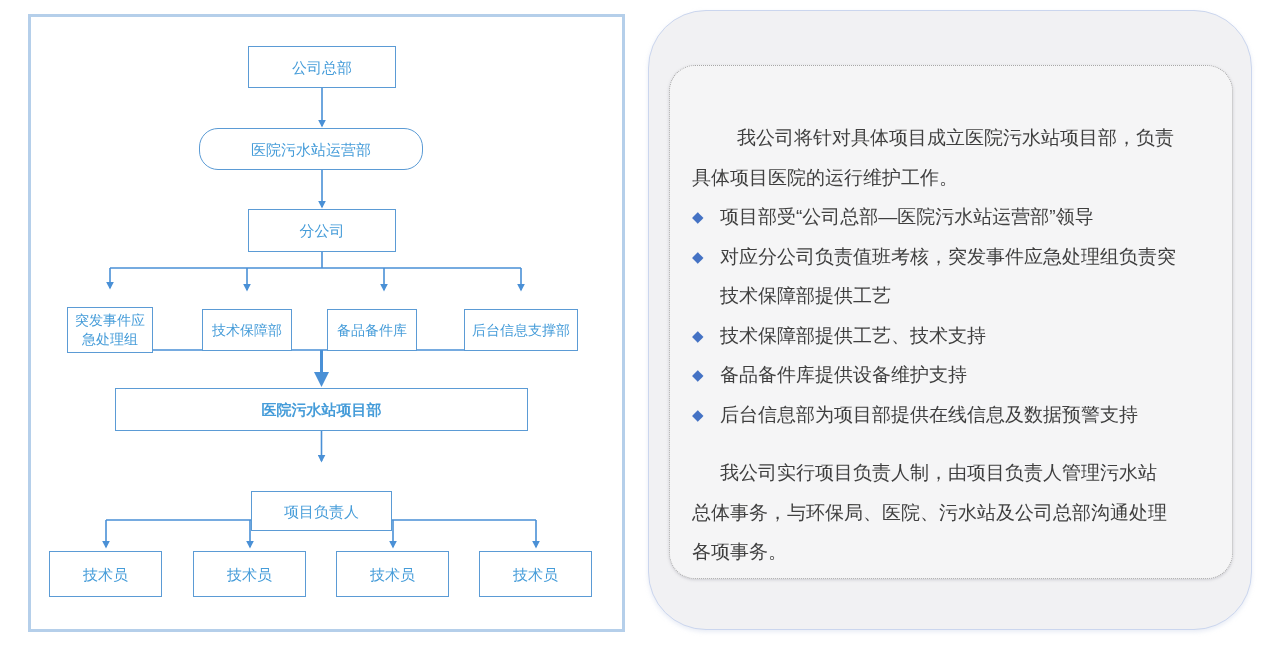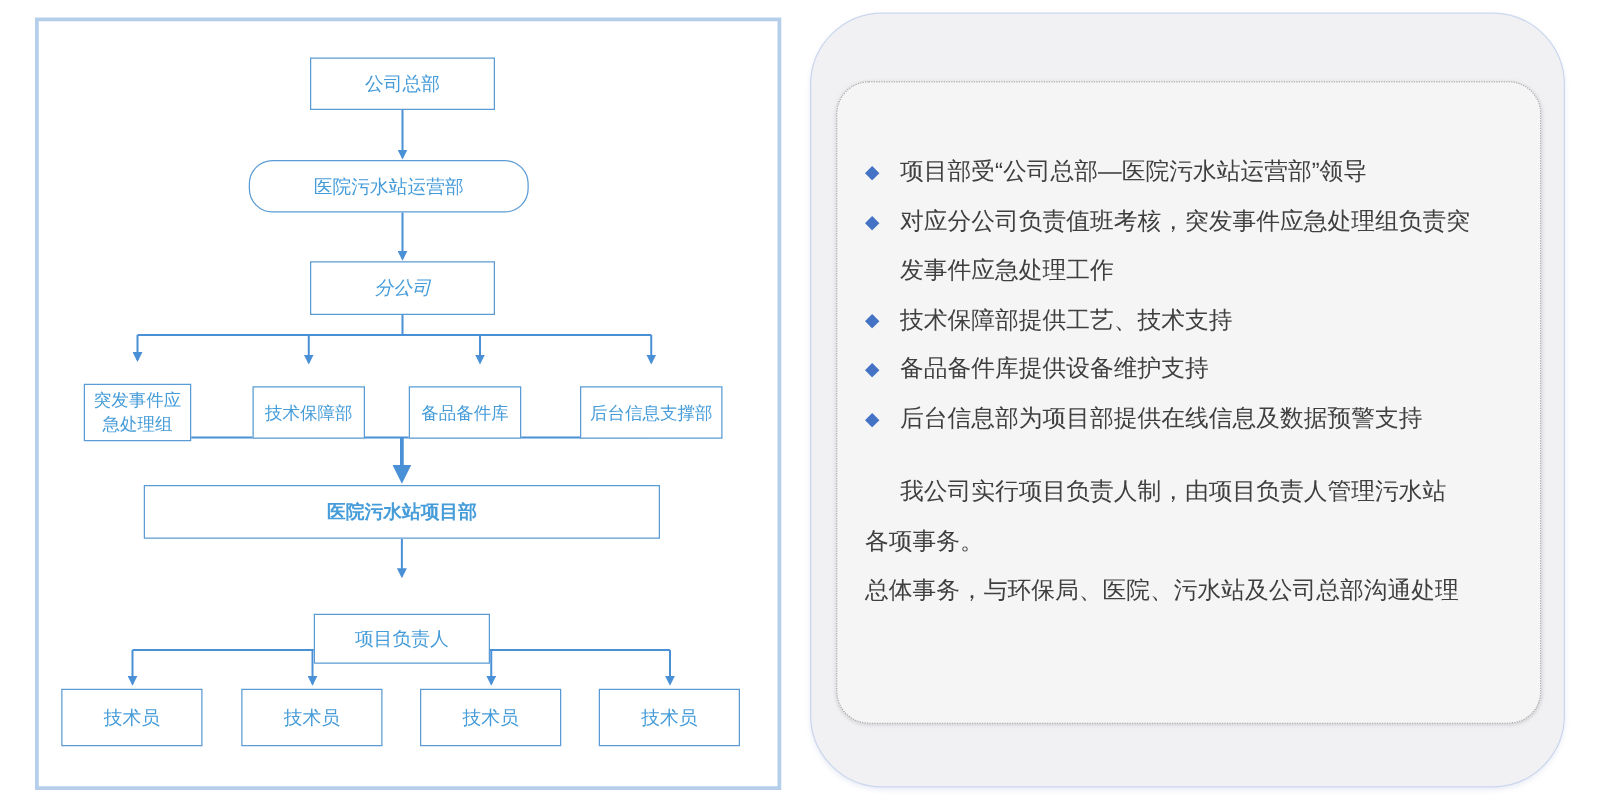--- a/index.html
+++ b/index.html
@@ -73,21 +73,21 @@
     </svg>
 
     <div class="node" style="left:217px; top:29px; width:148px; height:42px;">
       <span>公司总部</span>
     </div>
 
     <div class="node" style="left:168px; top:111px; width:224px; height:42px;border-radius:19px;">
       <span>医院污水站运营部</span>
     </div>
 
-    <div class="node" style="left:217px; top:192px; width:148px; height:43px;font-style:italic;">
+    <div class="node" style="left:217px; top:192px; width:148px; height:43px;">
       <span>分公司</span>
     </div>
 
     <div class="node small" style="left:171px; top:292px; width:90px; height:42px;">
       <span>技术保障部</span>
     </div>
 
     <div class="node small" style="left:36px; top:290px; width:86px; height:46px;">
       <span>突发事件应</span>
       <span>急处理组</span>
@@ -120,35 +120,39 @@
     </div>
     <div class="node" style="left:448px; top:534px; width:113px; height:46px;">
       <span>技术员</span>
     </div>
   </div>
 
   <div class="info-card">
     <div class="info-card-inner">
       <div class="info-text">
 
+        <div class="para para1">
+          <div class="line indented">我公司将针对具体项目成立医院污水站项目部，负责</div>
+          <div class="line">具体项目医院的运行维护工作。</div>
+        </div>
 
         <div class="bullet-list">
 
           <div class="bullet-row">
             <span class="bullet-marker">◆</span>
             <div class="bullet-body">
               <div class="line">项目部受“公司总部—医院污水站运营部”领导</div>
             </div>
           </div>
 
           <div class="bullet-row">
             <span class="bullet-marker">◆</span>
             <div class="bullet-body">
               <div class="line">对应分公司负责值班考核，突发事件应急处理组负责突</div>
-              <div class="line">发事件应急处理工作</div>
+              <div class="line">技术保障部提供工艺</div>
             </div>
           </div>
 
           <div class="bullet-row">
             <span class="bullet-marker">◆</span>
             <div class="bullet-body">
               <div class="line">技术保障部提供工艺、技术支持</div>
             </div>
           </div>
 
@@ -163,21 +167,21 @@
             <span class="bullet-marker">◆</span>
             <div class="bullet-body">
               <div class="line">后台信息部为项目部提供在线信息及数据预警支持</div>
             </div>
           </div>
 
         </div>
 
         <div class="para para2">
           <div class="line indented">我公司实行项目负责人制，由项目负责人管理污水站</div>
+          <div class="line">总体事务，与环保局、医院、污水站及公司总部沟通处理</div>
           <div class="line">各项事务。</div>
-          <div class="line">总体事务，与环保局、医院、污水站及公司总部沟通处理</div>
         </div>
 
       </div>
     </div>
   </div>
 
 </div>
 
 </body></html>

